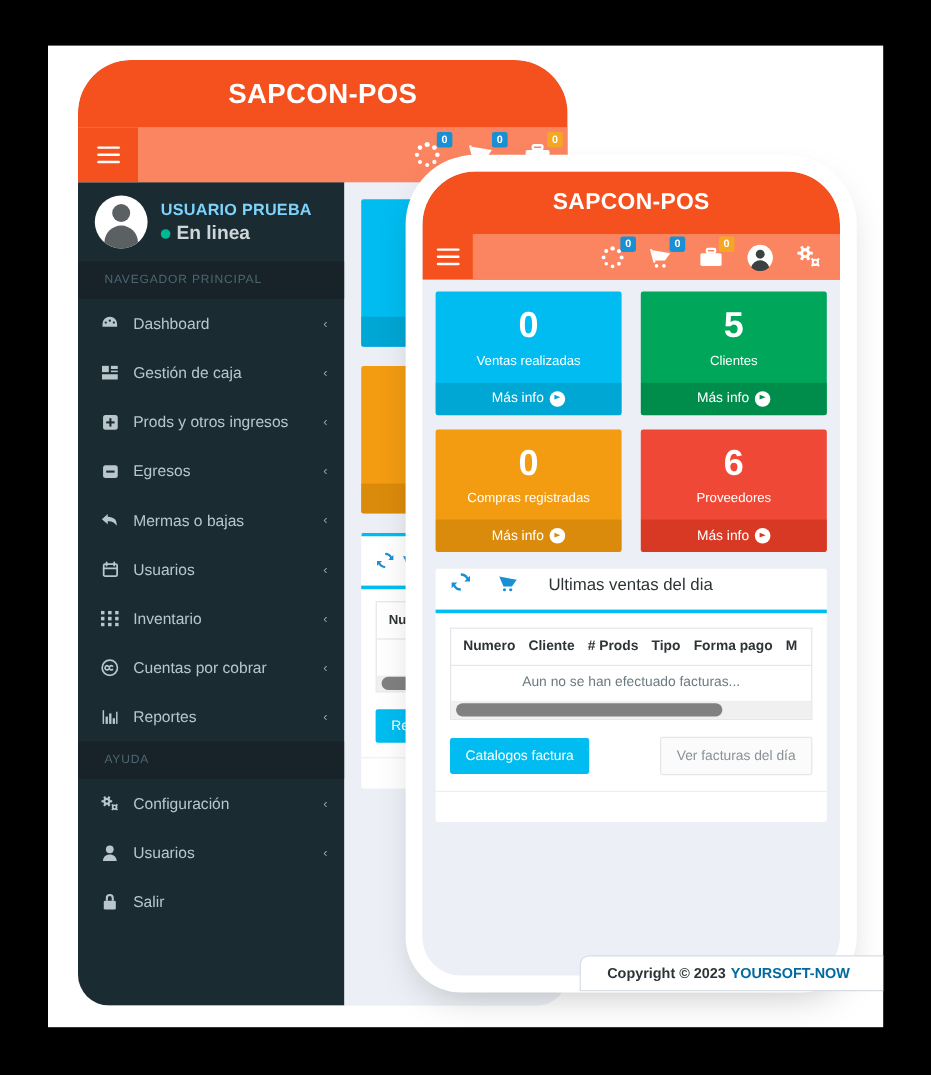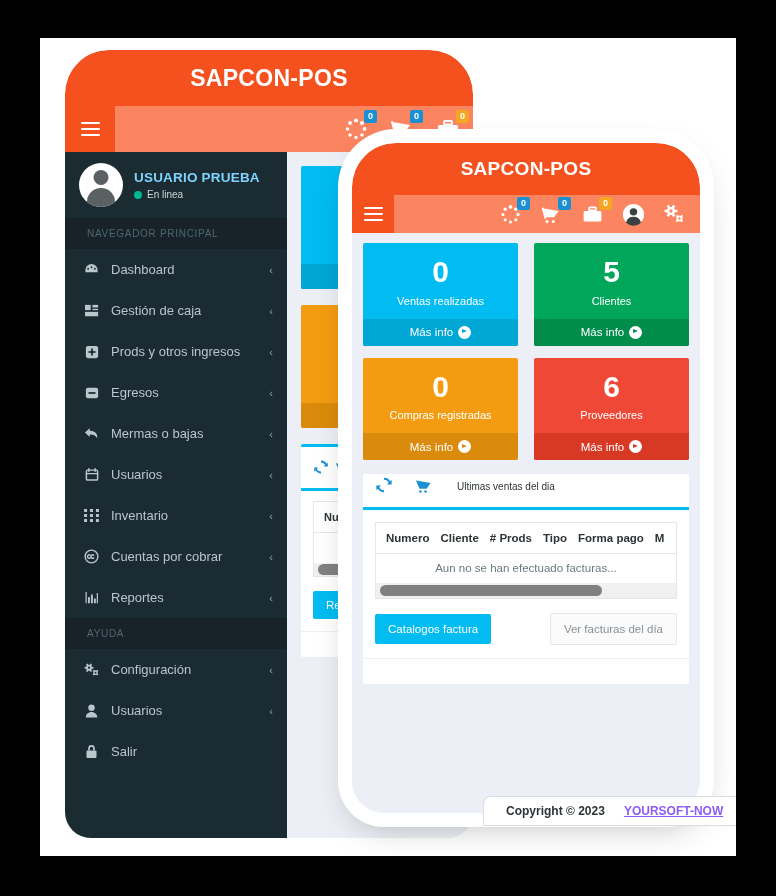--- a/index.html
+++ b/index.html
@@ -105,21 +105,21 @@
   .user-name {
     color: #7dd3fc; font-size: 13.5px; font-weight: bold;
     letter-spacing: .2px;
   }
   .user-status {
     display: flex; align-items: center; gap: 5px; margin-top: 4px;
   }
   .dot-online {
     width: 8px; height: 8px; border-radius: 50%; background: #00b894;
   }
-  .user-status-text { color: #cfd6d9; font-size: 10px; }
+  .user-status-text { color: #cfd6d9; font-size: 16px; font-weight: bold; }
   .side-header {
     height: 31px; display: flex; align-items: center;
     padding-left: 22px;
     color: #4e6670; font-size: 10px; letter-spacing: .7px;
     background: #172329;
   }
   .side-item {
     height: 41px; display: flex; align-items: center;
     padding: 0 14px 0 18px; gap: 11px;
     color: #b9c6cc; font-size: 13px;
@@ -252,21 +252,21 @@
     background: transparent;
   }
   .tab.active {
     background: #ffffff; border-top: 3px solid #1a7bbf;
     border-left: 1px solid #eceff5; border-right: 1px solid #eceff5;
     color: #2d3436; padding-top: 6px;
   }
   .panel-head {
     display: flex; align-items: center; gap: 22px;
     padding: 2px 12px 11px 12px;
-    color: #2d3436; font-size: 10px;
+    color: #2d3436; font-size: 14px;
   }
   .panel-rule { height: 3px; background: #00bcf0; }
   .table-wrap { padding: 12px 12px 0 12px; }
   .tbl { border: 1px solid #e3e6ea; }
   .tbl-head {
     display: flex; gap: 11px; padding: 9px 10px;
     border-bottom: 1px solid #e3e6ea;
     font-size: 11.5px; font-weight: bold; color: #2d3436;
     white-space: nowrap; overflow: hidden;
   }
@@ -303,21 +303,21 @@
     left: 443px; top: 758px;
     width: 258px; height: 30px;
     background: #ffffff;
     border: 1px solid #d8dde2;
     border-radius: 8px 0 0 0;
     display: flex; align-items: center;
     padding-left: 22px;
     font-size: 12px; font-weight: bold; color: #2d3436;
     white-space: nowrap; overflow: hidden;
   }
-  #footer-bar .fb-link { color: #8b5cf6; margin-left: 19px; text-decoration: underline; }
+  #footer-bar .fb-link { color: #0369a1; margin-left: 4px; }
 </style>
 </head>
 <body>
 
 <div id="canvas">
 
   <div id="desktop-window">
 
     <div id="desktop-brandbar">
       <span class="brand-title">SAPCON-POS</span>

